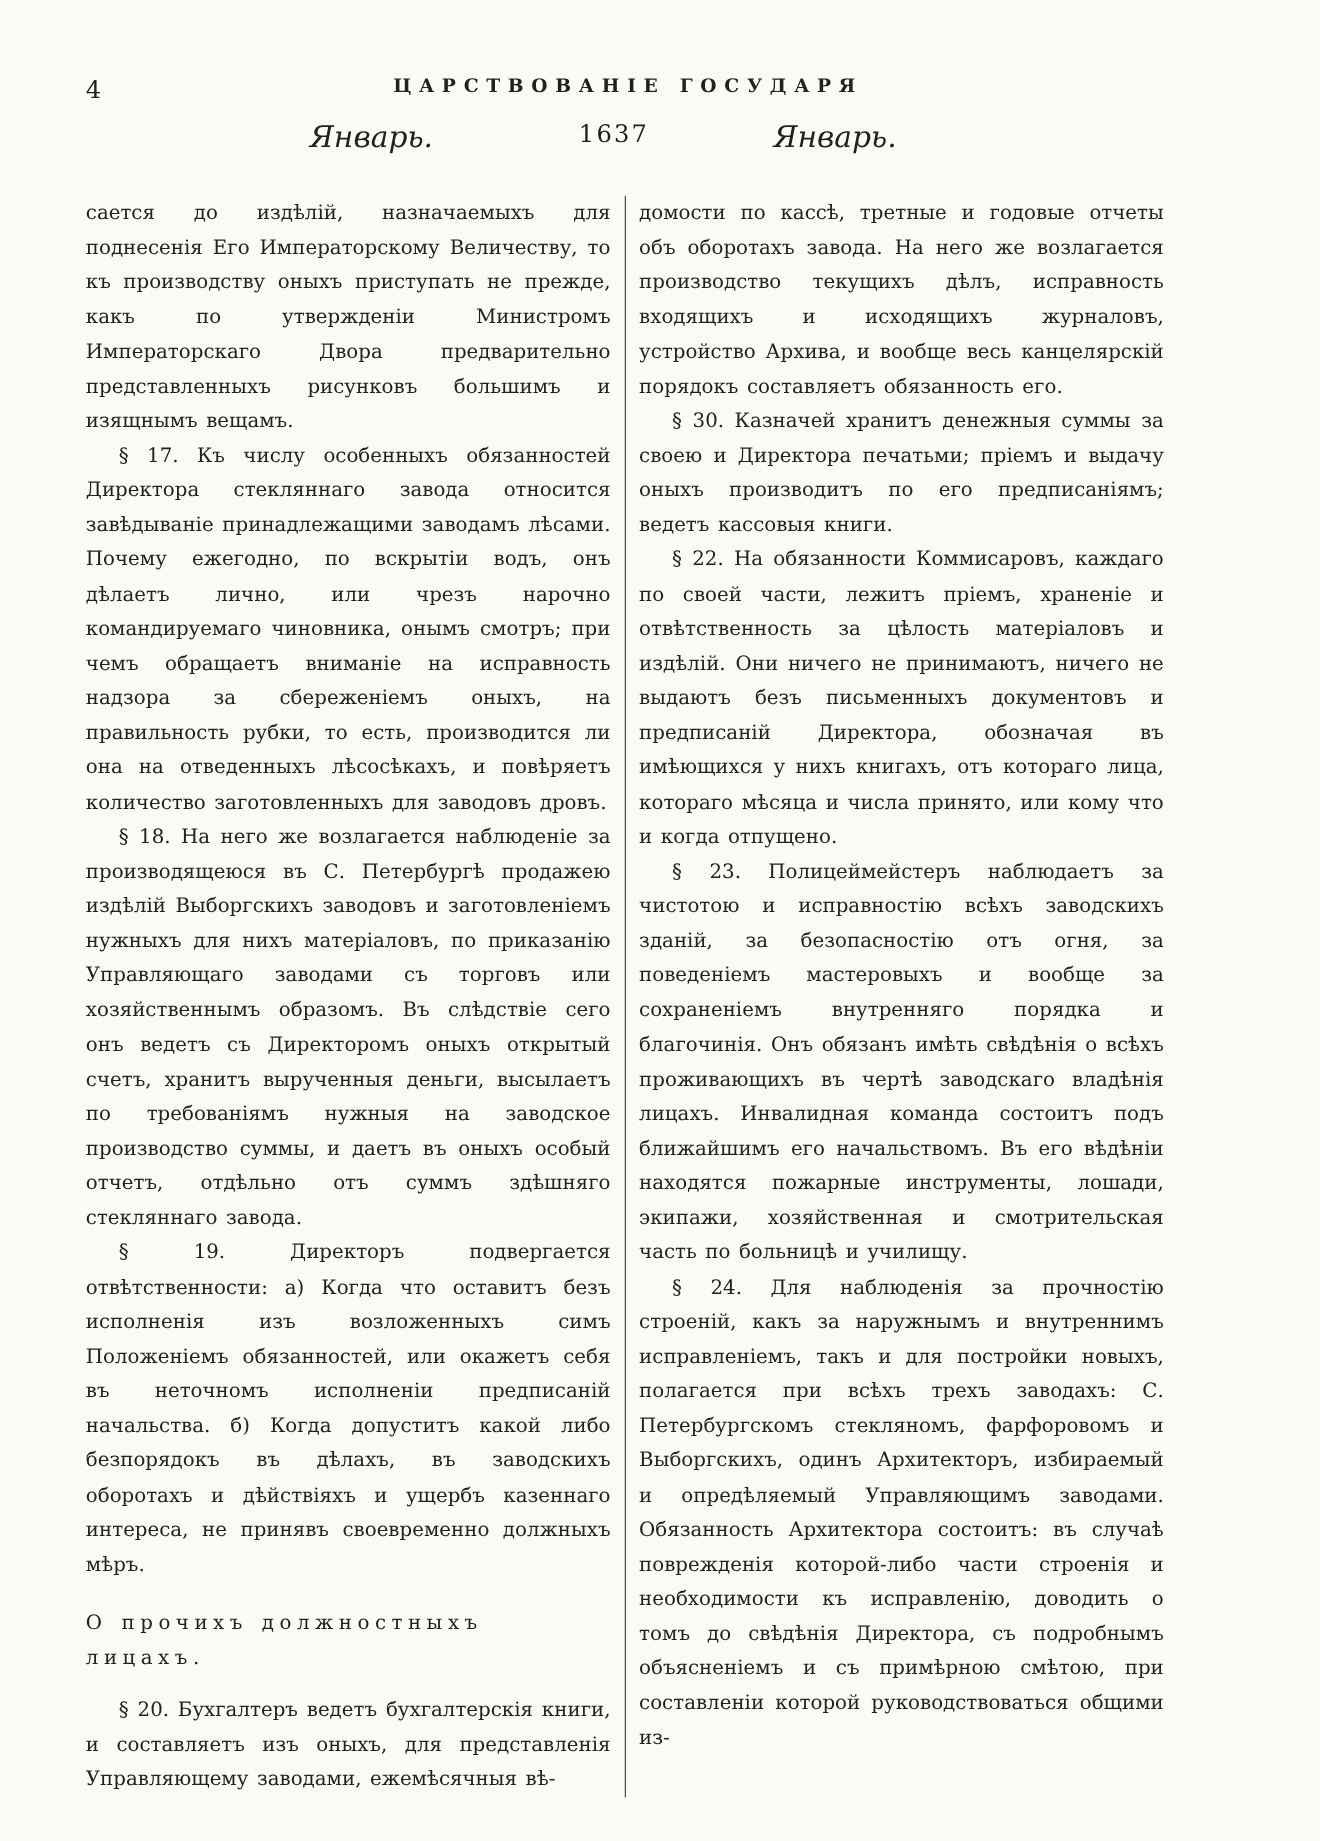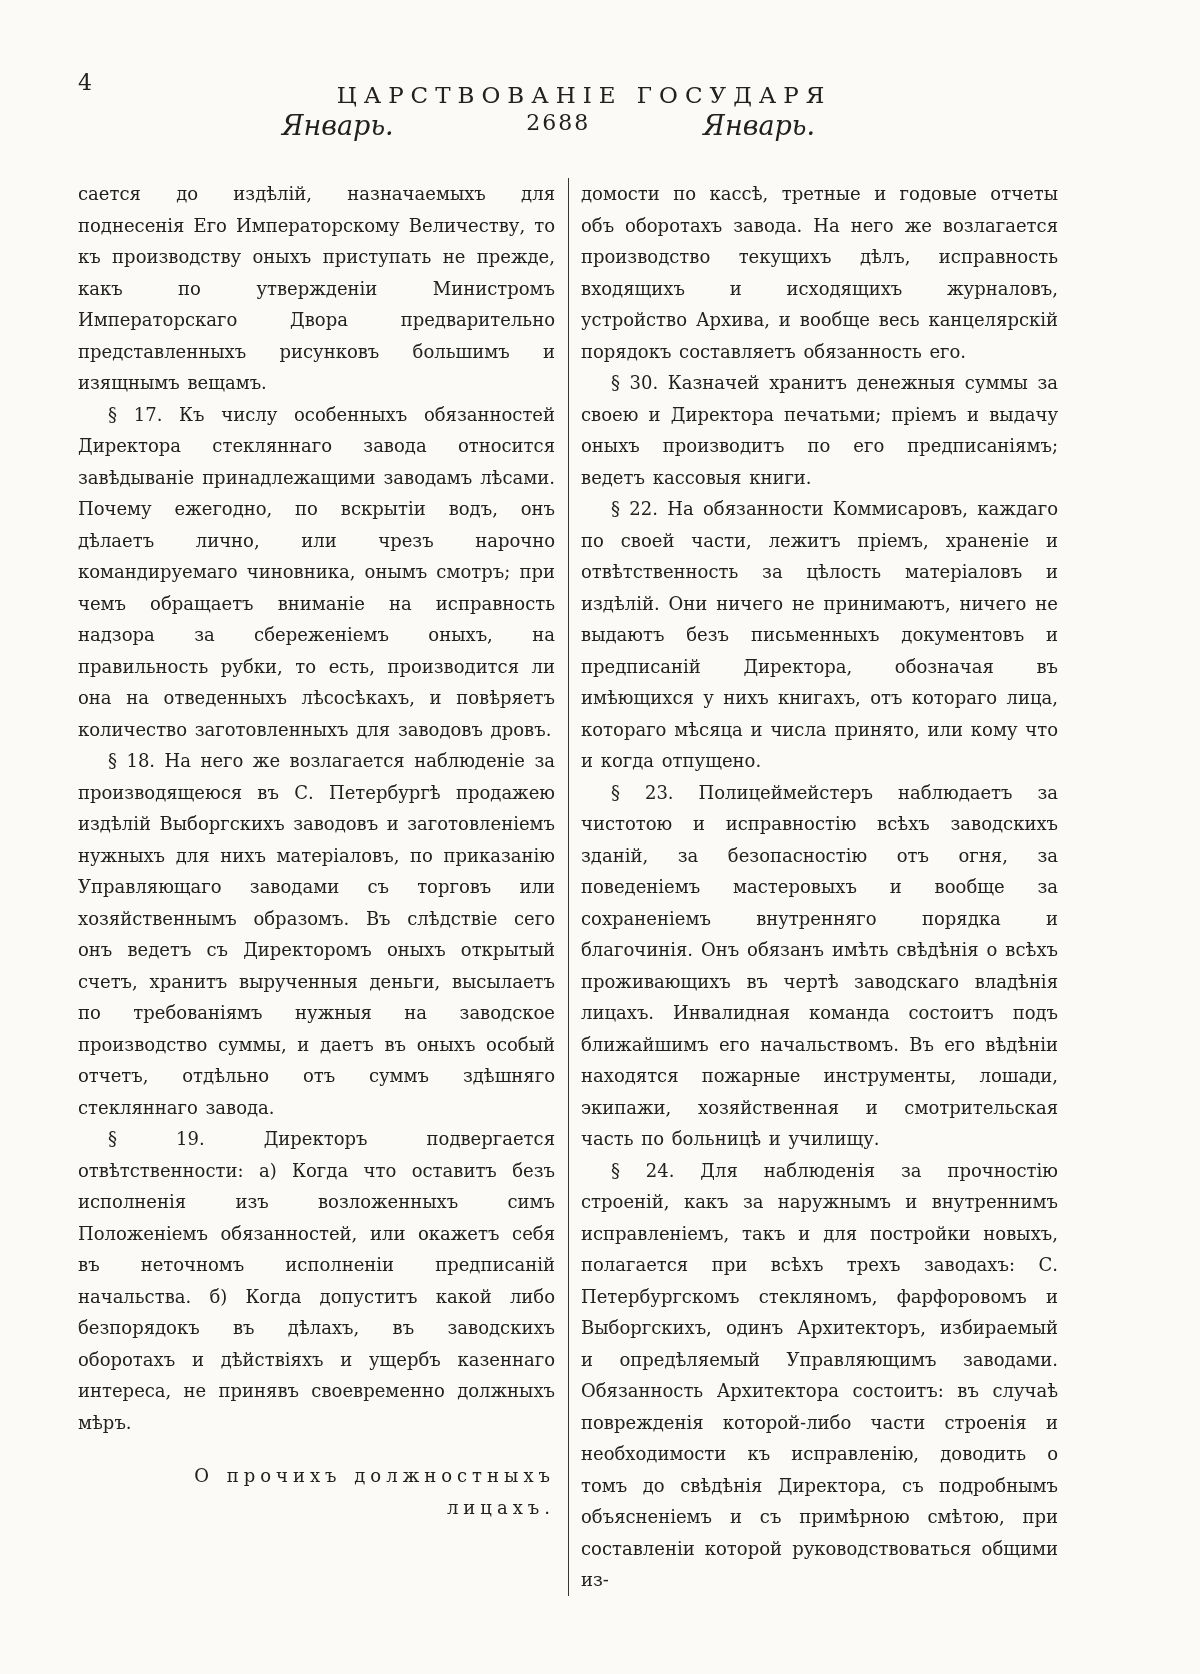--- a/index.html
+++ b/index.html
@@ -32,25 +32,25 @@
     position: absolute;
     left: 0;
     top: 10px;
     font-size: 22px;
   }
   .page-title {
     position: absolute;
     left: 50%;
     top: 6px;
     transform: translateX(-50%);
-    font-size: 23px;
-    font-weight: normal;
+    font-size: 17px;
+    font-weight: bold;
     letter-spacing: 7px;
     white-space: nowrap;
-    margin: 16px;
+    margin: 3px;
   }
   .subheader-row {
     position: relative;
     height: 52px;
   }
   .month-label {
     position: absolute;
     top: 6px;
     transform: translateX(-50%);
     font-style: italic;
@@ -89,49 +89,50 @@
     margin: 0;
     text-indent: 30px;
   }
   .para.no-indent {
     text-indent: 0;
   }
   .section-heading {
     margin: 22px 0 16px 0;
     font-size: 18px;
     font-weight: normal;
-    text-align: right;
+    text-align: left;
     text-indent: 0;
     letter-spacing: 5px;
   }
 </style>
 </head>
 <body>
 
 <div class="page">
   <div class="content">
 
     <div class="header-row">
       <span class="page-number">4</span>
       <h1 class="page-title">ЦАРСТВОВАНІЕ ГОСУДАРЯ</h1>
     </div>
 
     <div class="subheader-row">
       <span class="month-label month-left">Январь.</span>
-      <span class="year-label">2688</span>
+      <span class="year-label">1637</span>
       <span class="month-label month-right">Январь.</span>
     </div>
 
     <div class="columns">
       <div class="column">
           <p class="para no-indent">сается до издѣлій, назначаемыхъ для поднесенія Его Императорскому Величеству, то къ производству оныхъ приступать не прежде, какъ по утвержденіи Министромъ Императорскаго Двора предварительно представленныхъ рисунковъ большимъ и изящнымъ вещамъ.</p>
           <p class="para">§ 17. Къ числу особенныхъ обязанностей Директора стекляннаго завода относится завѣдываніе принадлежащими заводамъ лѣсами. Почему ежегодно, по вскрытіи водъ, онъ дѣлаетъ лично, или чрезъ нарочно командируемаго чиновника, онымъ смотръ; при чемъ обращаетъ вниманіе на исправность надзора за сбереженіемъ оныхъ, на правильность рубки, то есть, производится ли она на отведенныхъ лѣсосѣкахъ, и повѣряетъ количество заготовленныхъ для заводовъ дровъ.</p>
           <p class="para">§ 18. На него же возлагается наблюденіе за производящеюся въ С. Петербургѣ продажею издѣлій Выборгскихъ заводовъ и заготовленіемъ нужныхъ для нихъ матеріаловъ, по приказанію Управляющаго заводами съ торговъ или хозяйственнымъ образомъ. Въ слѣдствіе сего онъ ведетъ съ Директоромъ оныхъ открытый счетъ, хранитъ вырученныя деньги, высылаетъ по требованіямъ нужныя на заводское производство суммы, и даетъ въ оныхъ особый отчетъ, отдѣльно отъ суммъ здѣшняго стекляннаго завода.</p>
           <p class="para">§ 19. Директоръ подвергается отвѣтственности: а) Когда что оставитъ безъ исполненія изъ возложенныхъ симъ Положеніемъ обязанностей, или окажетъ себя въ неточномъ исполненіи предписаній начальства. б) Когда допуститъ какой либо безпорядокъ въ дѣлахъ, въ заводскихъ оборотахъ и дѣйствіяхъ и ущербъ казеннаго интереса, не принявъ своевременно должныхъ мѣръ.</p>
           <h2 class="section-heading">О прочихъ должностныхъ лицахъ.</h2>
+          <p class="para">§ 20. Бухгалтеръ ведетъ бухгалтерскія книги, и составляетъ изъ оныхъ, для представленія Управляющему заводами, ежемѣсячныя вѣ-</p>
         </div>
       <div class="column-divider"></div>
       <div class="column">
           <p class="para no-indent">домости по кассѣ, третные и годовые отчеты объ оборотахъ завода. На него же возлагается производство текущихъ дѣлъ, исправность входящихъ и исходящихъ журналовъ, устройство Архива, и вообще весь канцелярскій порядокъ составляетъ обязанность его.</p>
           <p class="para">§ 30. Казначей хранитъ денежныя суммы за своею и Директора печатьми; пріемъ и выдачу оныхъ производитъ по его предписаніямъ; ведетъ кассовыя книги.</p>
           <p class="para">§ 22. На обязанности Коммисаровъ, каждаго по своей части, лежитъ пріемъ, храненіе и отвѣтственность за цѣлость матеріаловъ и издѣлій. Они ничего не принимаютъ, ничего не выдаютъ безъ письменныхъ документовъ и предписаній Директора, обозначая въ имѣющихся у нихъ книгахъ, отъ котораго лица, котораго мѣсяца и числа принято, или кому что и когда отпущено.</p>
           <p class="para">§ 23. Полицеймейстеръ наблюдаетъ за чистотою и исправностію всѣхъ заводскихъ зданій, за безопасностію отъ огня, за поведеніемъ мастеровыхъ и вообще за сохраненіемъ внутренняго порядка и благочинія. Онъ обязанъ имѣть свѣдѣнія о всѣхъ проживающихъ въ чертѣ заводскаго владѣнія лицахъ. Инвалидная команда состоитъ подъ ближайшимъ его начальствомъ. Въ его вѣдѣніи находятся пожарные инструменты, лошади, экипажи, хозяйственная и смотрительская часть по больницѣ и училищу.</p>
           <p class="para">§ 24. Для наблюденія за прочностію строеній, какъ за наружнымъ и внутреннимъ исправленіемъ, такъ и для постройки новыхъ, полагается при всѣхъ трехъ заводахъ: С. Петербургскомъ стекляномъ, фарфоровомъ и Выборгскихъ, одинъ Архитекторъ, избираемый и опредѣляемый Управляющимъ заводами. Обязанность Архитектора состоитъ: въ случаѣ поврежденія которой-либо части строенія и необходимости къ исправленію, доводить о томъ до свѣдѣнія Директора, съ подробнымъ объясненіемъ и съ примѣрною смѣтою, при составленіи которой руководствоваться общими из-</p>
         </div>
     </div>

